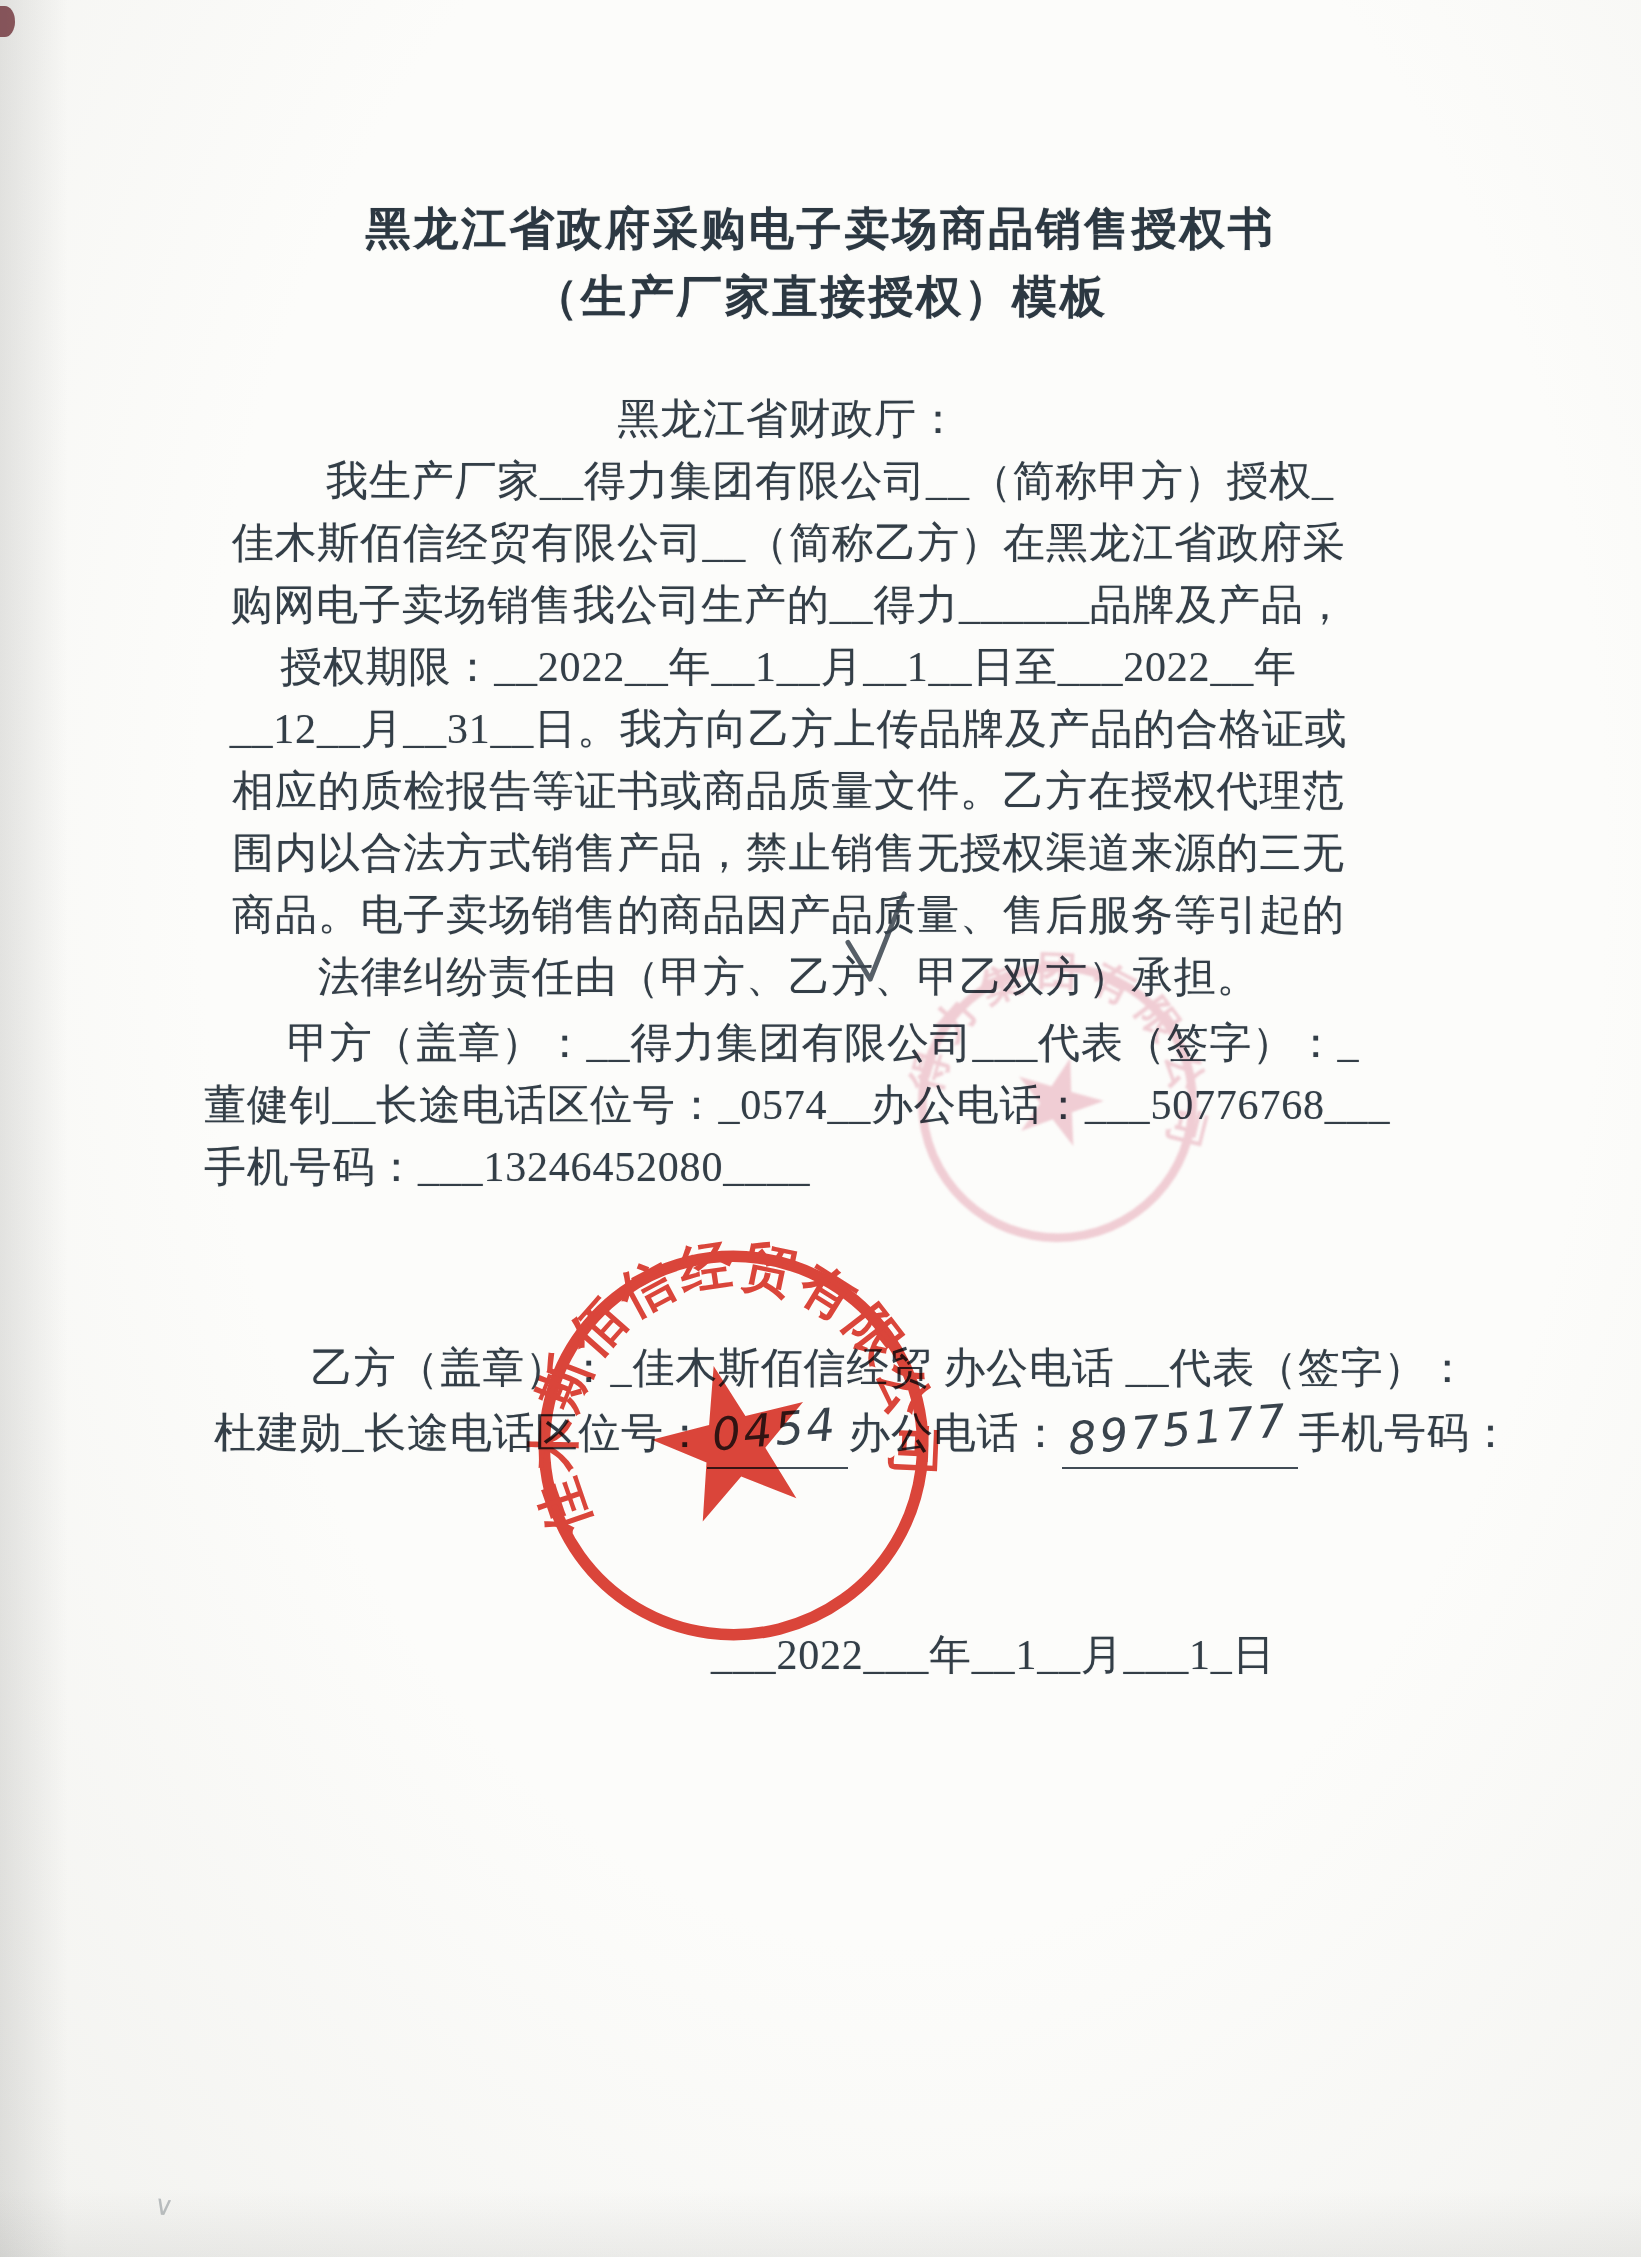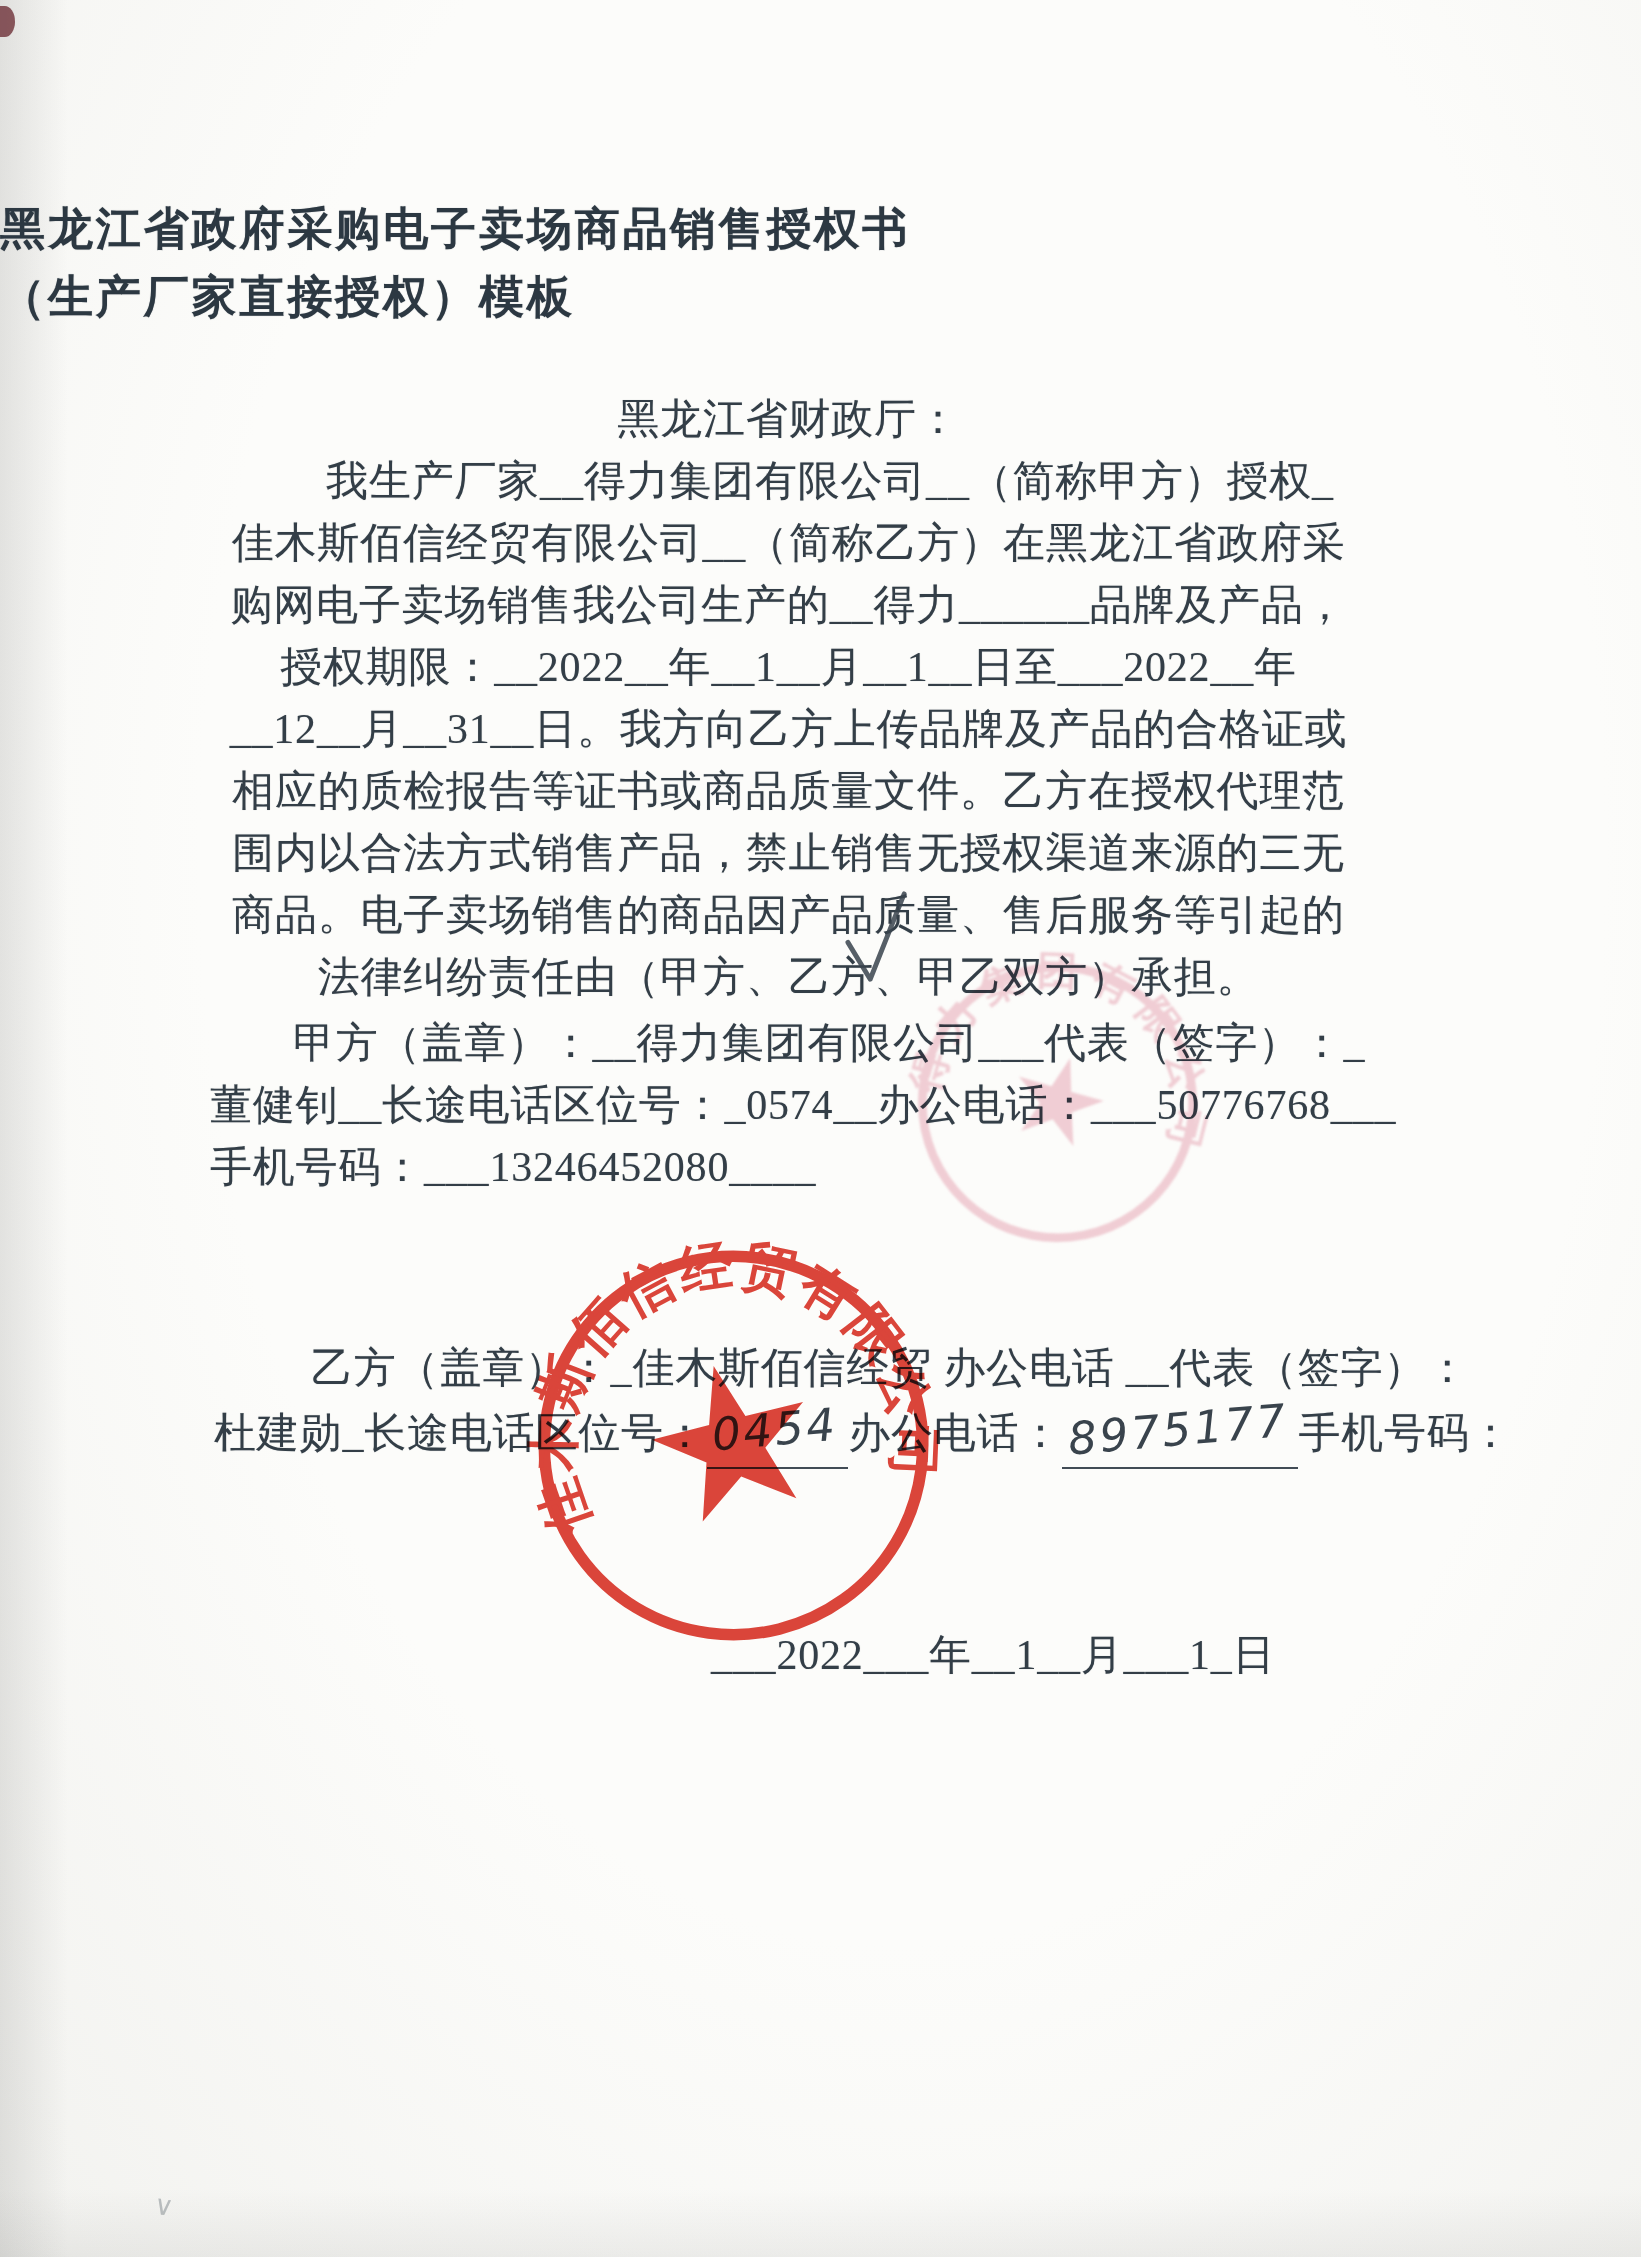--- a/index.html
+++ b/index.html
@@ -23,34 +23,34 @@
   .corner-mark {
     position:absolute; left:0; top:5.8px; width:14.5px; height:31px;
     background:#6e3138; border-radius:0 70% 70% 0 / 50%; opacity:.8;
   }
   .bottom-mark {
     position:absolute; left:154px; top:2190px; font-size:27px; color:#9aa1a4;
     transform:rotate(8deg); opacity:.65; font-family:"DejaVu Sans",sans-serif;
   }
   .title {
     position:absolute; top:195px; left:0; width:100%;
-    font-family:"Liberation Sans", sans-serif;
+    text-align:center; font-family:"Liberation Sans", sans-serif;
     font-weight:700; font-size:45px; line-height:68px; letter-spacing:2.9px;
     color:#2c3842; text-shadow:0 0 1px rgba(44,56,66,.45);
   }
   .txt {
     font-size:42px; letter-spacing:0.8px;
     text-shadow:0 0 1px rgba(51,62,71,.32);
   }
   .body-block { position:absolute; left:214px; top:388px; width:1149px; line-height:62px;text-align:center; }
   .line { white-space:nowrap; }
   .indent   { text-indent:83px; }
   .indent-b { text-indent:97px; }
   .outdent  { text-indent:-33px; }
-  .pa-block { position:absolute; left:210px; top:1012px; width:1149px; line-height:62px; }
+  .pa-block { position:absolute; left:204px; top:1012px; width:1149px; line-height:62px; }
   .pa-date  { position:absolute; left:703px; top:1228px; white-space:nowrap; }
   .pb-block { position:absolute; left:214px; top:1336px; width:1197px; line-height:64px; }
   .pb-date  { position:absolute; left:703px; top:1627px; white-space:nowrap;margin-left:8px; }
   .hw {
     display:inline-block; font-family:"DejaVu Sans", sans-serif; font-style:italic;
     font-size:45px; letter-spacing:2.9px; color:#39434c;
     transform:rotate(-5deg) translateY(-1.9px); text-shadow:none;
   }
   .hw-slot { display:inline-block; border-bottom:2.9px solid #414c55; padding:0 9.7px 1.9px 5.8px; }
   .stamp { position:absolute; pointer-events:none; }

